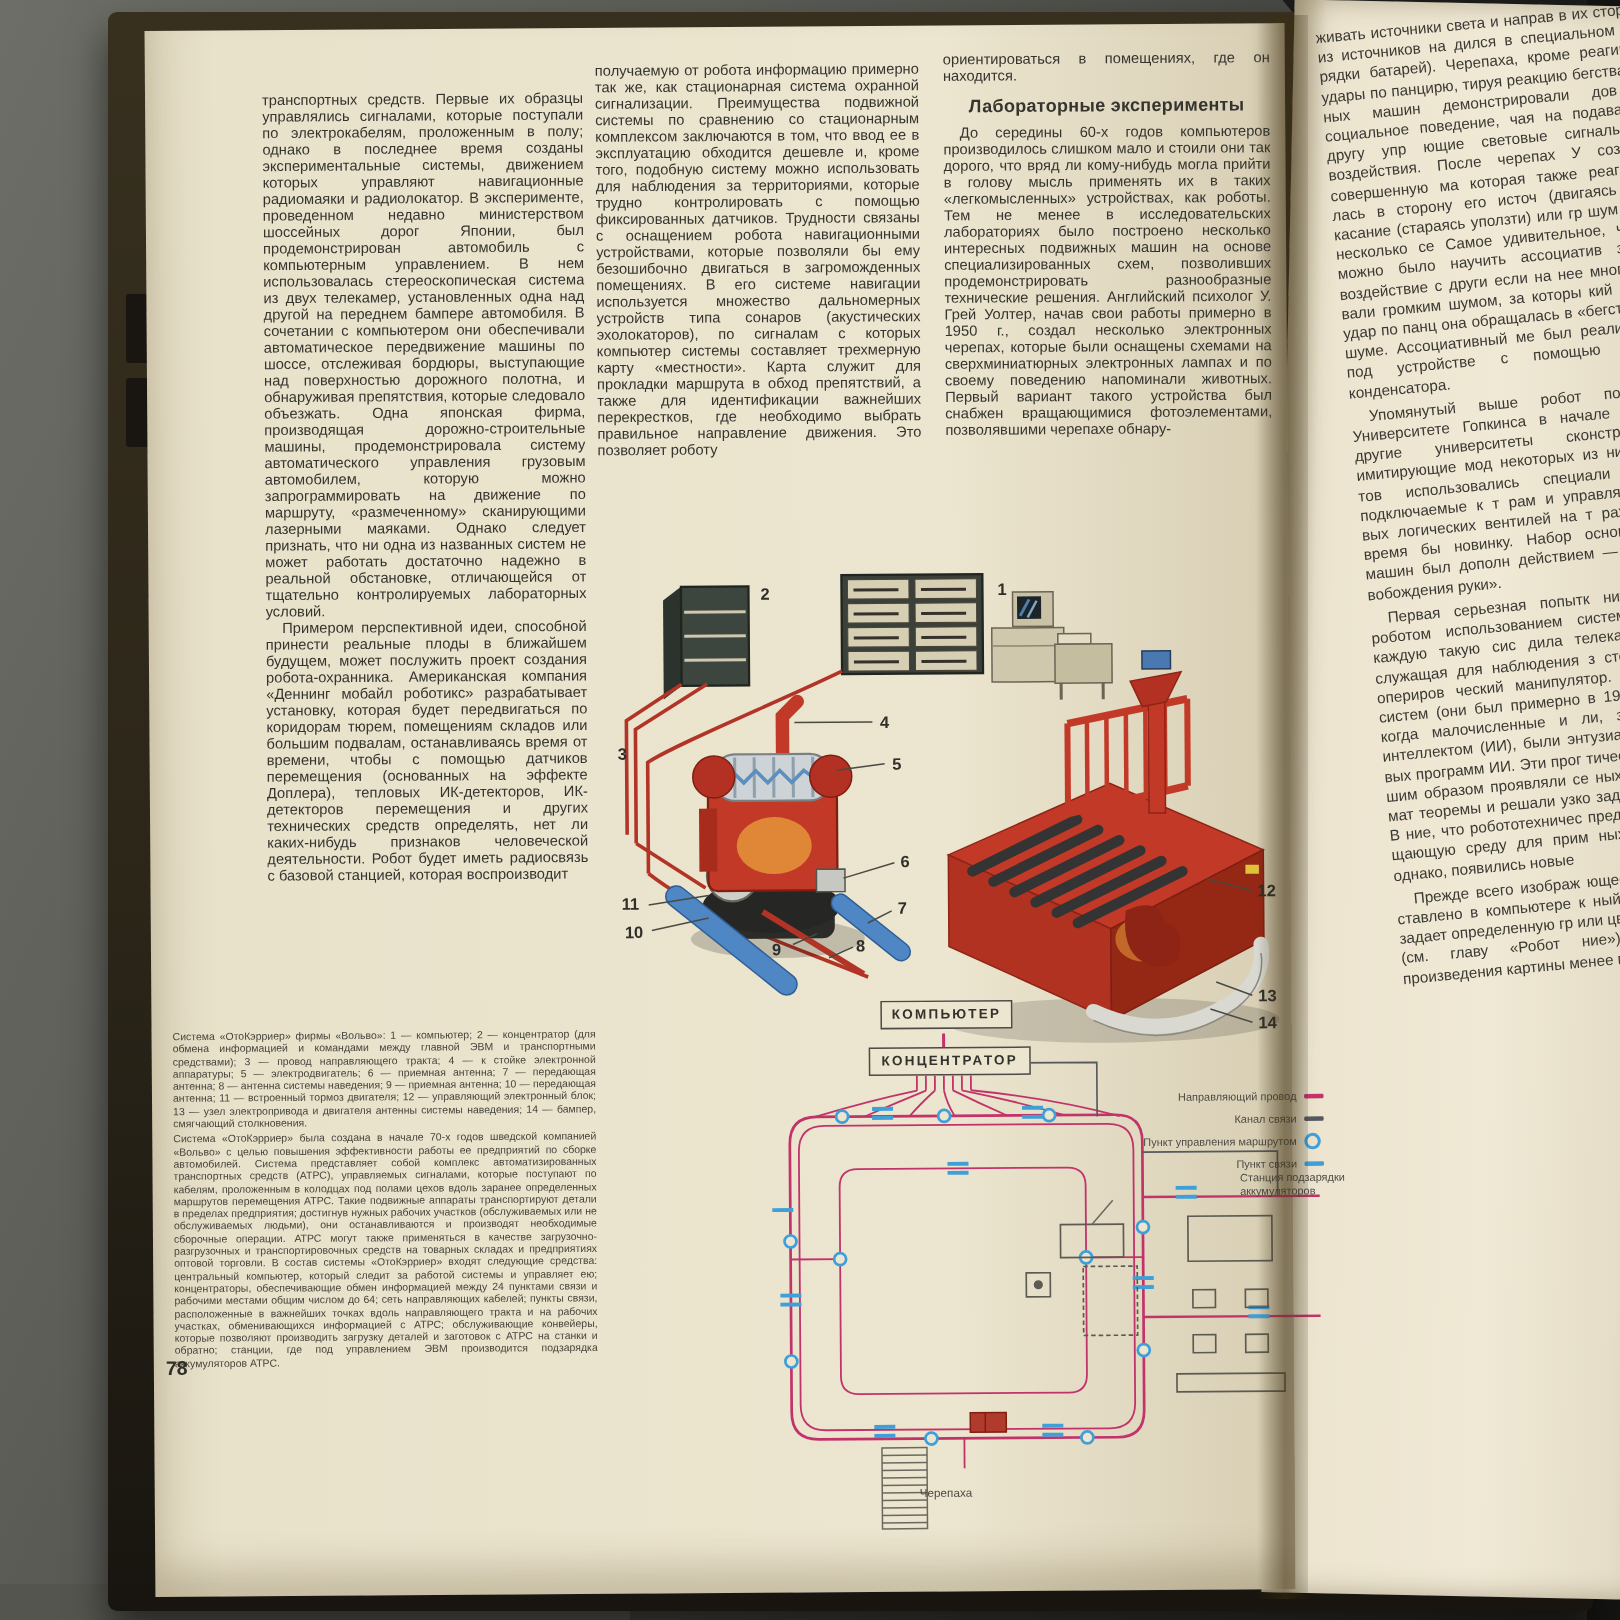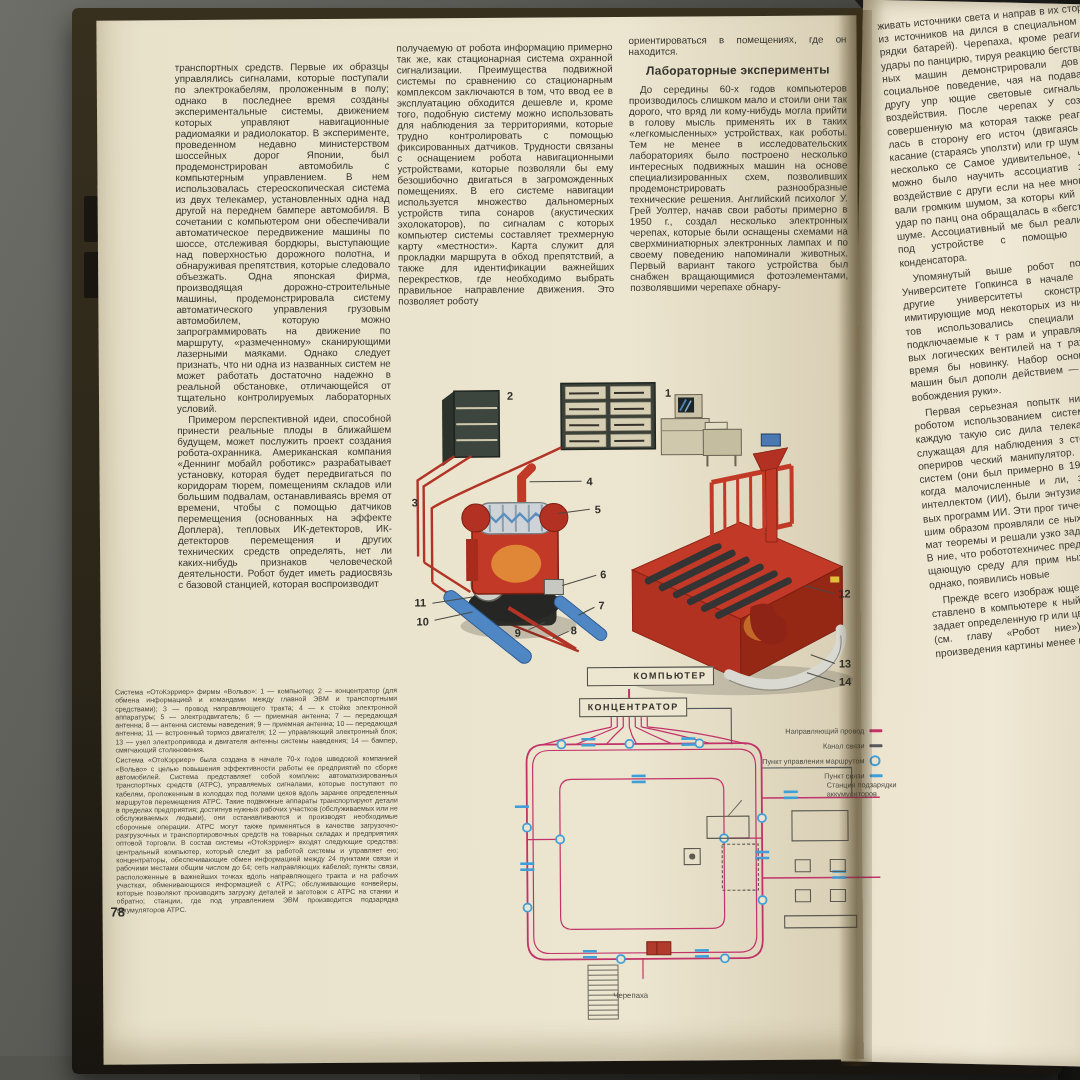--- a/index.html
+++ b/index.html
@@ -327,21 +327,21 @@
         <line x1="155" y1="341" x2="185" y2="341"></line>
           <line x1="155" y1="346" x2="185" y2="346"></line>
         <line x1="155" y1="351" x2="185" y2="351"></line>
           <line x1="155" y1="356" x2="185" y2="356"></line>
         <line x1="155" y1="361" x2="185" y2="361"></line>
           <line x1="155" y1="366" x2="185" y2="366"></line>
       </g>
       <line x1="310" y1="152" x2="296" y2="168" stroke="#6b695f" stroke-width="1"></line>
     </svg>
 
-    <div class="diag-box" style="left:486px;top:650px;width:86px;padding-left:39px;">КОМПЬЮТЕР</div>
+    <div class="diag-box" style="left:486px;top:650px;width:86px;">КОМПЬЮТЕР</div>
     <div class="diag-box" style="left:478px;top:681px;width:106px;">КОНЦЕНТРАТОР</div>
 
     <div class="legend">
       <div class="row">
         <span>Направляющий провод</span>
         <span class="sym">
             <span class="dash" style="background:#c2336a;"></span>
           </span>
       </div>
       <div class="row">

